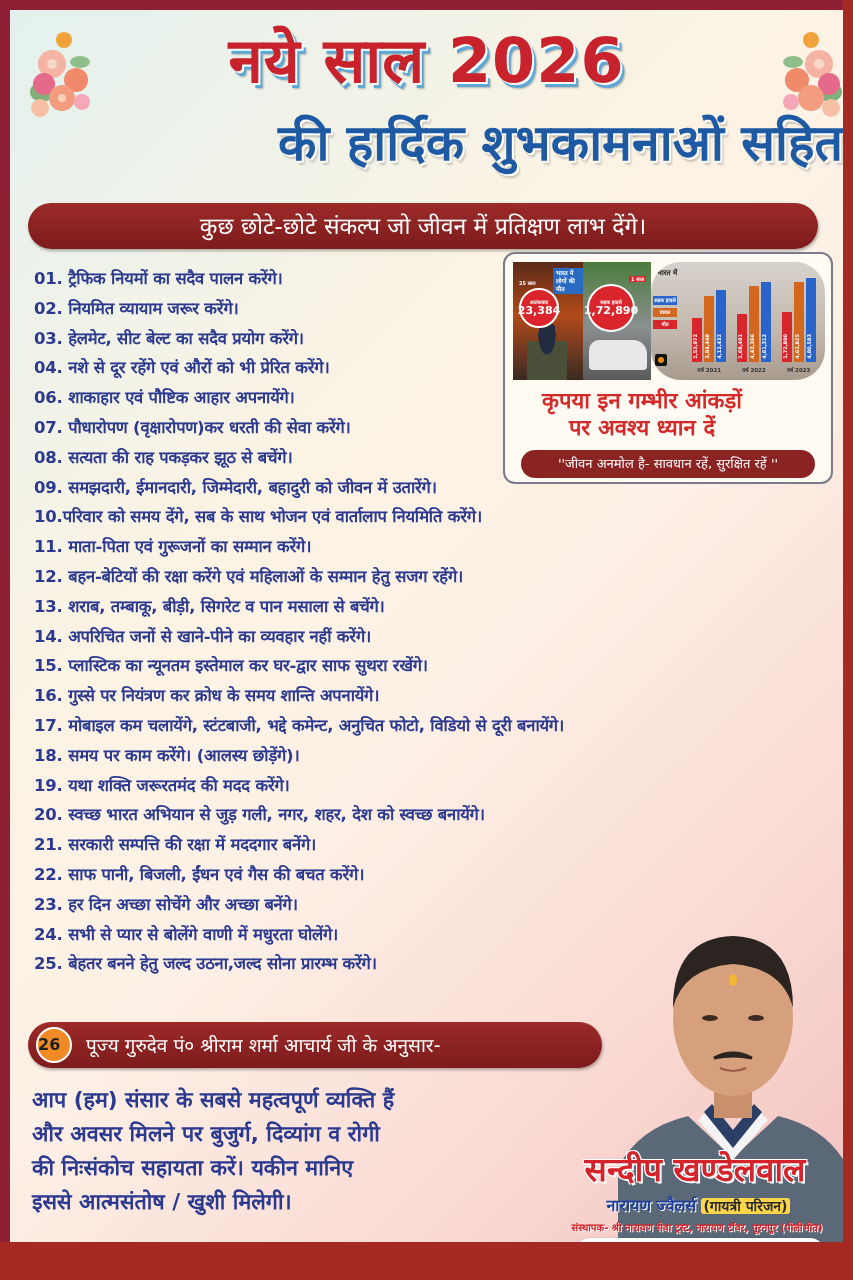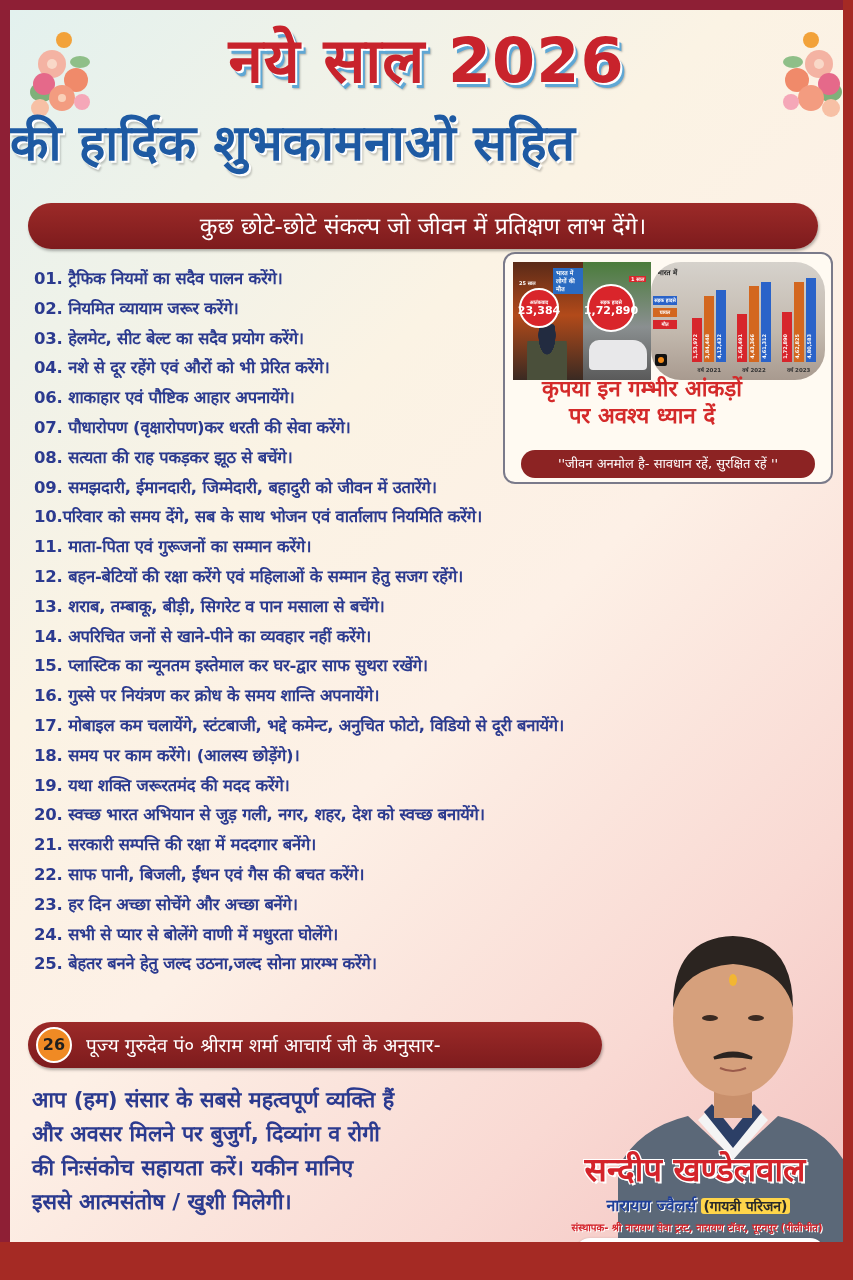--- a/index.html
+++ b/index.html
@@ -40,21 +40,21 @@
     font-weight: bold;
     font-size: 62px;
     color: #c8232c;
     letter-spacing: 1px;
     text-shadow: 2px 2px 0 #fff, 4px 5px 0 #5fa7d4, 5px 6px 2px rgba(0,0,0,0.25);
     line-height: 1;
   }
   .title2 {
     position: absolute;
     left: 0; top: 108px; width: 833px;
-    text-align: left;
+    text-align: right;
     font-weight: bold;
     font-size: 50px;
     color: #1e5aa3;
     text-shadow: 2px 2px 0 #fff, 3px 4px 2px rgba(0,0,0,0.2);
     line-height: 1;
   }
   .banner {
     position: absolute;
     left: 18px; top: 193px;
     width: 790px; height: 46px;
@@ -136,21 +136,21 @@
   .bar { width: 10px; position: relative; }
   .bar span { position: absolute; bottom: 3px; left: 0; width: 10px; font-size: 5px; color: #fff; writing-mode: vertical-rl; transform: rotate(180deg); font-weight: bold; }
   .bar.red { background: #d7262c; }
   .bar.orange { background: #d3671f; }
   .bar.blue { background: #2a63c9; }
   .xlabels { position: absolute; left: 36px; top: 104px; width: 134px; display: flex; justify-content: space-around; font-size: 5.5px; color: #333; font-weight: bold; }
   .logo-dd { position: absolute; left: 4px; bottom: 14px; width: 12px; height: 12px; background: #111; border-radius: 2px; }
   .logo-dd::after { content: ""; position: absolute; left: 3px; top: 3px; width: 6px; height: 6px; border-radius: 50%; background: #f08a1a; }
 
   .stats-heading {
-    position: absolute; left: 0; top: 121px; width: 274px;
+    position: absolute; left: 0; top: 133px; width: 274px;
     text-align: center; color: #d42a2a; font-weight: bold;
     font-size: 22px; line-height: 27px;
   }
   .quote-pill {
     position: absolute; left: 16px; top: 196px; width: 294px; height: 28px;
     background: #8c2323; border-radius: 14px;
     color: #fff; font-size: 13px; text-align: center; line-height: 28px;
   }
 
   .banner26 {
@@ -167,21 +167,20 @@
   }
   .num26 {
     position: absolute; left: 8px; top: 5px;
     width: 36px; height: 36px; border-radius: 50%;
     background: #f08a24;
     border: 2px solid #fff;
     color: #1f1f1f;
     font-weight: bold;
     font-size: 16px;
     line-height: 32px;
-    text-align: center;
   }
 
   .quote-body {
     position: absolute;
     left: 22px; top: 1073px;
     width: 520px;
     color: #2b3a8f;
     font-weight: bold;
     font-size: 21.5px;
     line-height: 34px;

